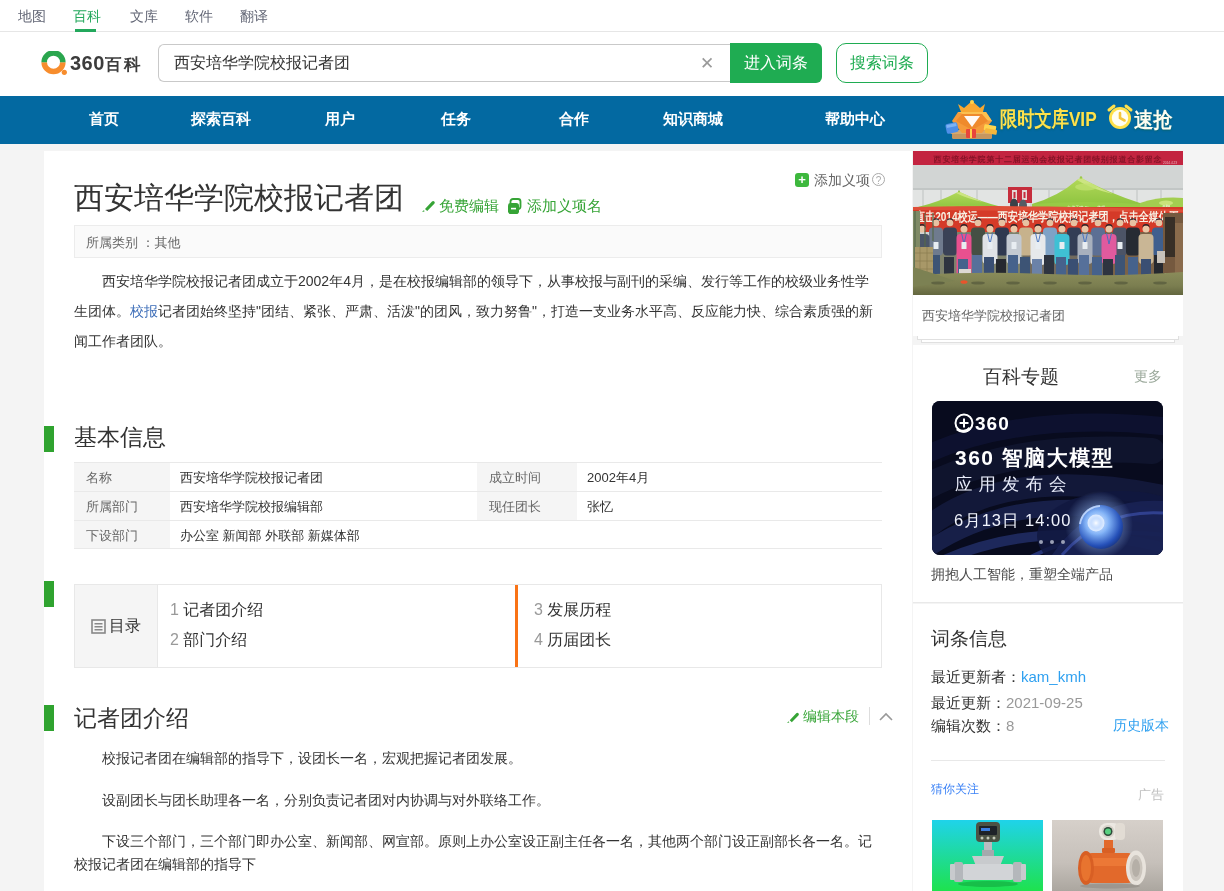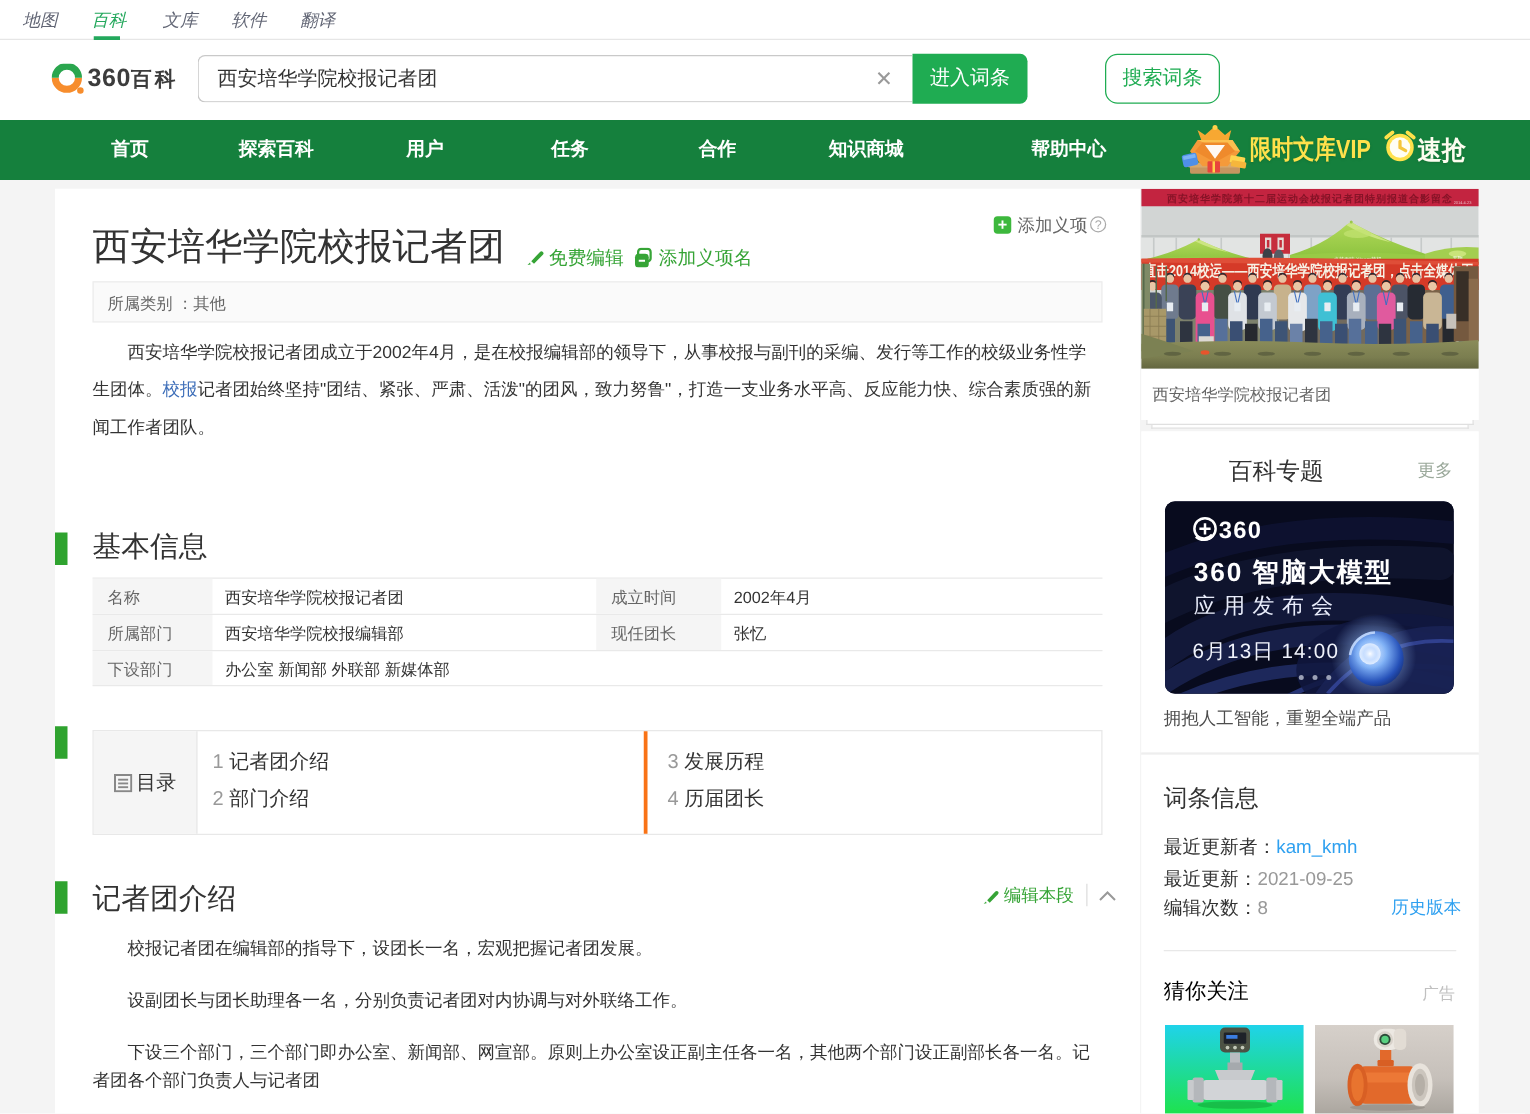--- a/index.html
+++ b/index.html
@@ -1,33 +1,33 @@
 <!DOCTYPE html>
 <html><head>
 <meta charset="utf-8">
 <style>
 * { margin:0; padding:0; box-sizing:border-box; }
 html,body { width:1224px; height:891px; overflow:hidden; }
 body { font-family:"Liberation Sans",sans-serif; background:#fff; position:relative; }
 .abs { position:absolute; }
 
 #topbar { left:0; top:0; width:1224px; height:32px; background:#fff; border-bottom:1px solid #e6e6e6; }
-#topbar a { position:absolute; top:8px; font-size:14px; color:#626675; text-decoration:none;font-style:italic; }
+#topbar a { position:absolute; top:8px; font-size:14px; color:#626675; text-decoration:none; }
 #topbar a.act { color:#23a85c; }
 #tabline { left:75px; top:29px; width:21px; height:3px; background:#23a85c; }
 
 #header { left:0; top:32px; width:1224px; height:64px; background:#fff; }
 #wordmark { left:70px; top:52px; font-weight:bold; color:#3c3c3c; }
 #searchbox { left:158px; top:44px; width:572px; height:38px; background:#fff; border:1px solid #c9c9c9; border-right:none; border-radius:6px 0 0 6px; }
 #searchtext { left:174px; top:53px; font-size:16px; color:#333; }
 #xicon { left:700px; top:53px; font-size:17px; color:#9a9a9a; }
 #gobtn { left:730px; top:43px; width:92px; height:40px; background:#1fac52; color:#fff; font-size:16px; text-align:center; line-height:40px; border-radius:0 6px 6px 0; }
-#searchbtn { left:836px; top:43px; width:92px; height:40px; background:#fff; border:1px solid #1fac52; color:#1fac52; font-size:16px; text-align:center; line-height:38px; border-radius:10px;margin-left:48px; }
-
-#gnav { left:0; top:96px; width:1224px; height:48px; background:#15803d; }
+#searchbtn { left:836px; top:43px; width:92px; height:40px; background:#fff; border:1px solid #1fac52; color:#1fac52; font-size:16px; text-align:center; line-height:38px; border-radius:10px; }
+
+#gnav { left:0; top:96px; width:1224px; height:48px; background:#0369a1; }
 .gitem { position:absolute; top:14px; font-size:15px; color:#fff; font-weight:bold; }
 
 #gray { left:0; top:140px; width:1224px; height:751px; background:#f4f4f4; }
 
 #main { left:44px; top:151px; width:868px; height:740px; background:#fff; }
 
 .glink { color:#36a436; font-size:15px; }
 .sechead { position:absolute; font-size:23px; line-height:25px; color:#333; }
 .sbar { position:absolute; width:10px; height:26px; background:#2fa32f; }
 .iline { font-size:14px; color:#333; line-height:16px; white-space:nowrap; }
@@ -168,21 +168,21 @@
   </svg>
 <div class="abs" style="left:803px; top:708px; font-size:14px; color:#36a436;">编辑本段</div>
 <div class="abs" style="left:869px; top:707px; width:1px; height:18px; background:#ddd;"></div>
 <svg class="abs" style="left:879px; top:712px;" width="14" height="9" viewBox="0 0 14 9">
     <path d="M1 8 L7 2 L13 8" fill="none" stroke="#999" stroke-width="1.6"></path>
   </svg>
 
 <div class="abs iline" style="left:102px; top:750px;">校报记者团在编辑部的指导下，设团长一名，宏观把握记者团发展。</div>
 <div class="abs iline" style="left:102px; top:792px;">设副团长与团长助理各一名，分别负责记者团对内协调与对外联络工作。</div>
 <div class="abs iline" style="left:102px; top:833px;">下设三个部门，三个部门即办公室、新闻部、网宣部。原则上办公室设正副主任各一名，其他两个部门设正副部长各一名。记</div>
-<div class="abs iline" style="left:74px; top:856px;">者团各个部门负责人与记者团</div>
+<div class="abs iline" style="left:74px; top:856px;">校报记者团在编辑部的指导下</div>
 
 <div class="abs" id="photocard" style="left:913px; top:151px; width:270px; height:185px; background:#fff;"></div>
 <svg class="abs" style="left:913px; top:151px;" width="270" height="144" viewBox="0 0 270 144">
 <defs>
 <linearGradient id="grass" x1="0" y1="0" x2="0" y2="1">
         <stop offset="0" stop-color="#8a8c5a"></stop>
         <stop offset="0.6" stop-color="#7b7e50"></stop>
         <stop offset="1" stop-color="#63663f"></stop>
       </linearGradient>
 <linearGradient id="tentg" x1="0" y1="0" x2="0" y2="1">
@@ -452,21 +452,21 @@
 </div>
 <div class="abs" style="left:931px; top:566px; font-size:14px; color:#4d4d4d;">拥抱人工智能，重塑全端产品</div>
 
 <div class="abs" style="left:913px; top:604px; width:270px; height:287px; background:#fff;"></div>
 <div class="abs" style="left:931px; top:626px; font-size:19px; color:#333;">词条信息</div>
 <div class="abs" style="left:931px; top:668px; font-size:15px; color:#333;">最近更新者：<span style="color:#2ea0f0;">kam_kmh</span></div>
 <div class="abs" style="left:931px; top:694px; font-size:15px; color:#333;">最近更新：<span style="color:#999;">2021-09-25</span></div>
 <div class="abs" style="left:931px; top:717px; font-size:15px; color:#333;">编辑次数：<span style="color:#999;">8</span></div>
 <div class="abs" style="left:1113px; top:717px; font-size:14px; color:#2ea0f0;">历史版本</div>
 <div class="abs" style="left:931px; top:760px; width:234px; height:1px; background:#e8e8e8;"></div>
-<div class="abs" style="left:931px; top:781px; font-size:17px; color:#000000;">猜你关注</div>
+<div class="abs" style="left:931px; top:781px; font-size:12px; color:#3b82f6;">猜你关注</div>
 <div class="abs" style="left:1138px; top:786px; font-size:13px; color:#c0c0c0;">广告</div>
 <div class="abs" id="prod1" style="left:932px; top:820px; width:111px; height:71px;">
 <svg width="111" height="71" viewBox="0 0 111 71">
   <defs>
         <linearGradient id="pg1" x1="0" y1="0" x2="0" y2="1">
     <stop offset="0" stop-color="#1fd3ea"></stop>
           <stop offset="1" stop-color="#1ee24e"></stop>
   </linearGradient>
       </defs>
   <rect width="111" height="71" fill="url(#pg1)"></rect>

